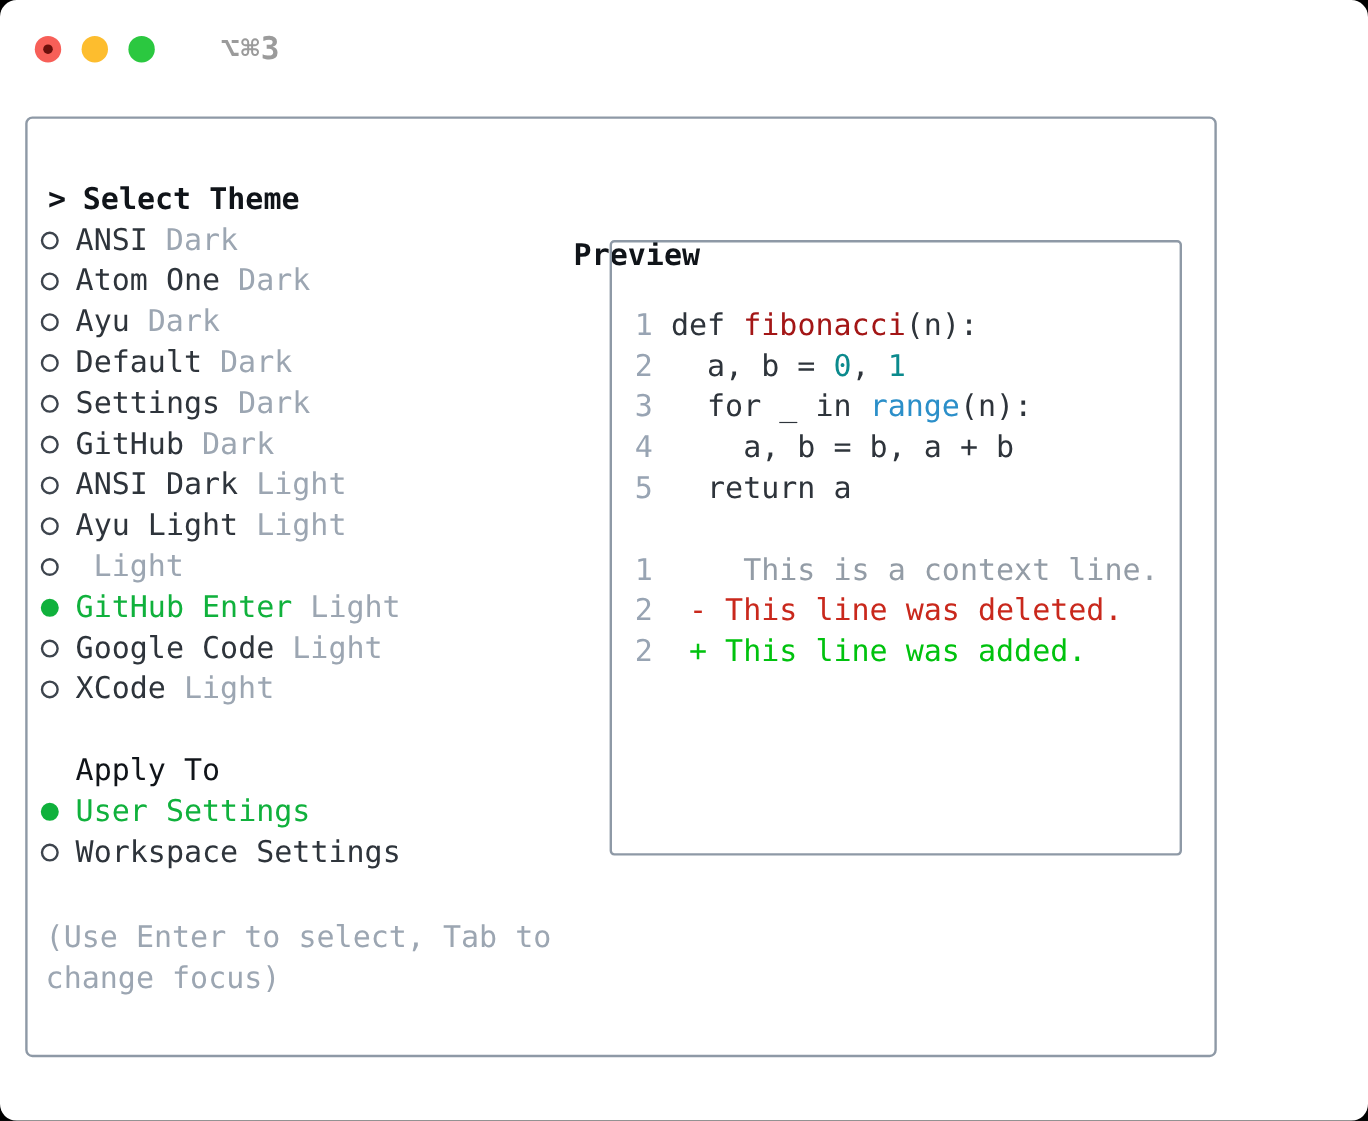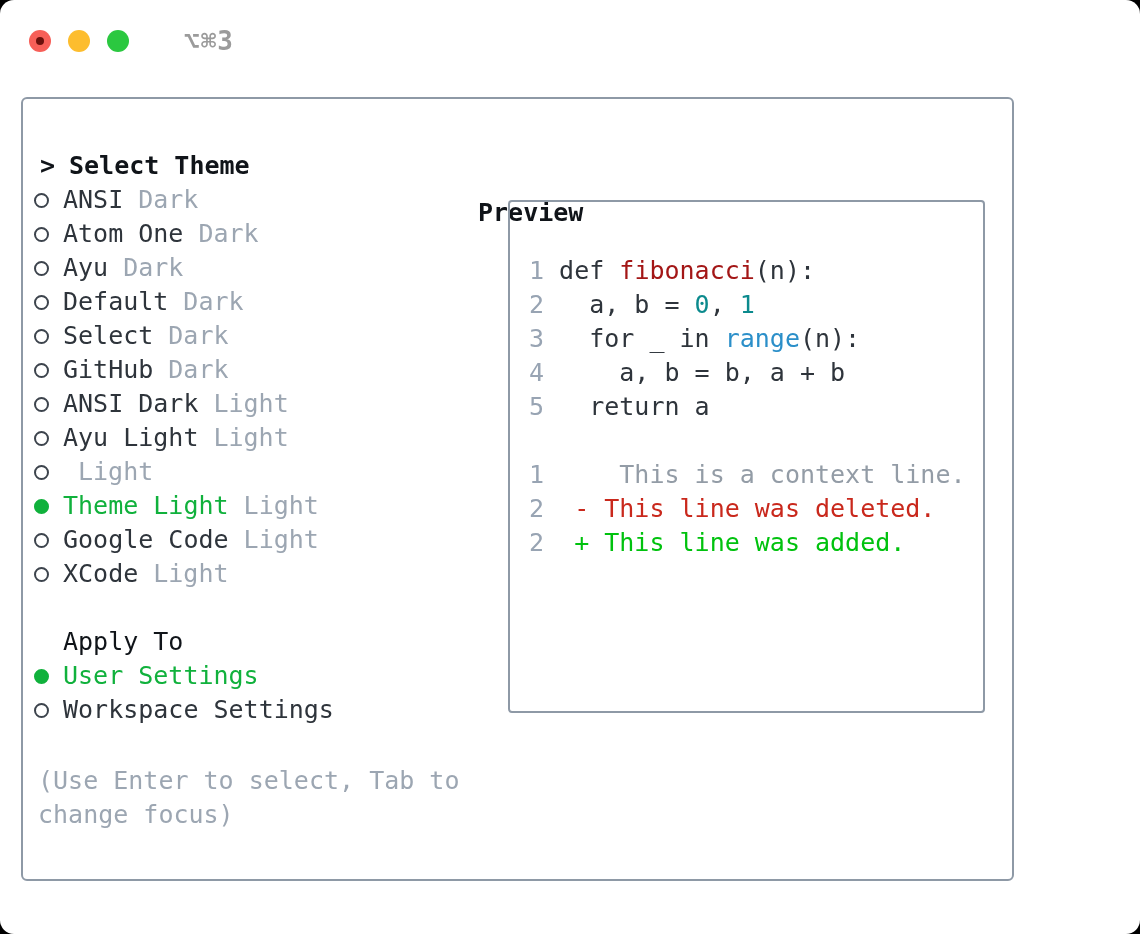--- a/index.html
+++ b/index.html
@@ -97,21 +97,21 @@
             <span class="marker">
               <span class="circle"></span>
             </span>
             <span class="t-name">Default</span>
             <span class="t-variant">Dark</span>
           </div>
           <div class="row">
             <span class="marker">
               <span class="circle"></span>
             </span>
-            <span class="t-name">Select</span>
+            <span class="t-name">Settings</span>
             <span class="t-variant">Dark</span>
           </div>
           <div class="row">
             <span class="marker">
               <span class="circle"></span>
             </span>
             <span class="t-name">GitHub</span>
             <span class="t-variant">Dark</span>
           </div>
           <div class="row">
@@ -131,21 +131,21 @@
           <div class="row">
             <span class="marker">
               <span class="circle"></span>
             </span>
             <span class="t-variant">Light</span>
           </div>
           <div class="row sel">
             <span class="marker">
               <span class="circle on"></span>
             </span>
-            <span class="t-name">Theme Light</span>
+            <span class="t-name">GitHub Enter</span>
             <span class="t-variant">Light</span>
           </div>
           <div class="row">
             <span class="marker">
               <span class="circle"></span>
             </span>
             <span class="t-name">Google Code</span>
             <span class="t-variant">Light</span>
           </div>
           <div class="row">

